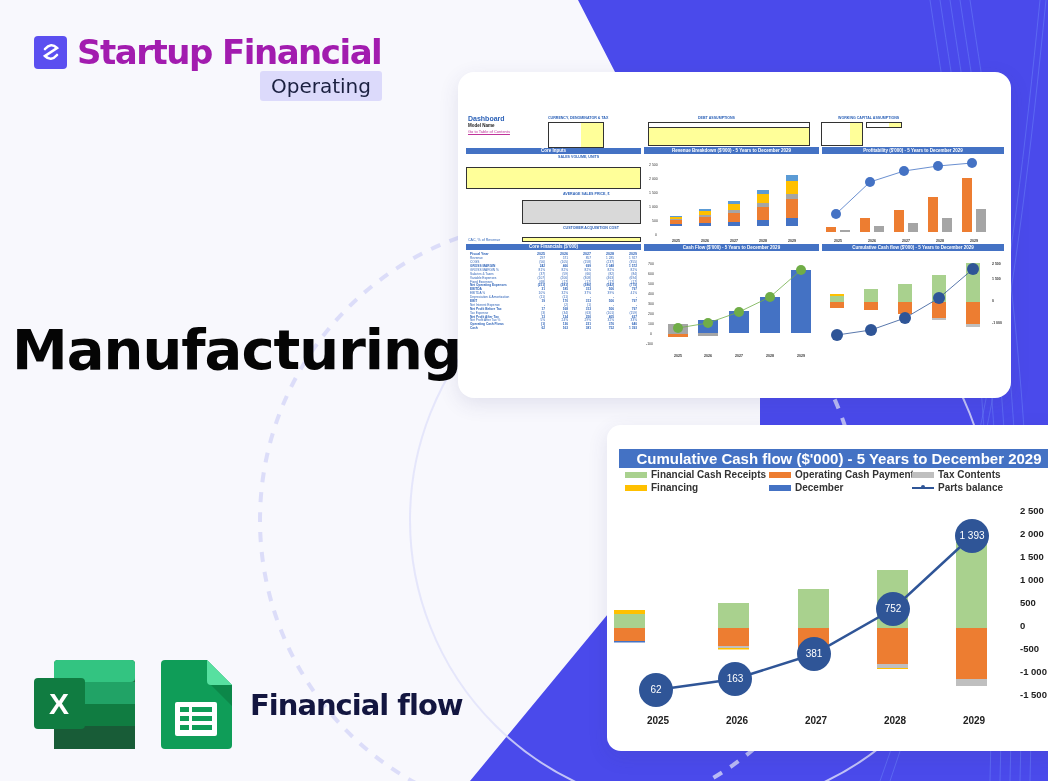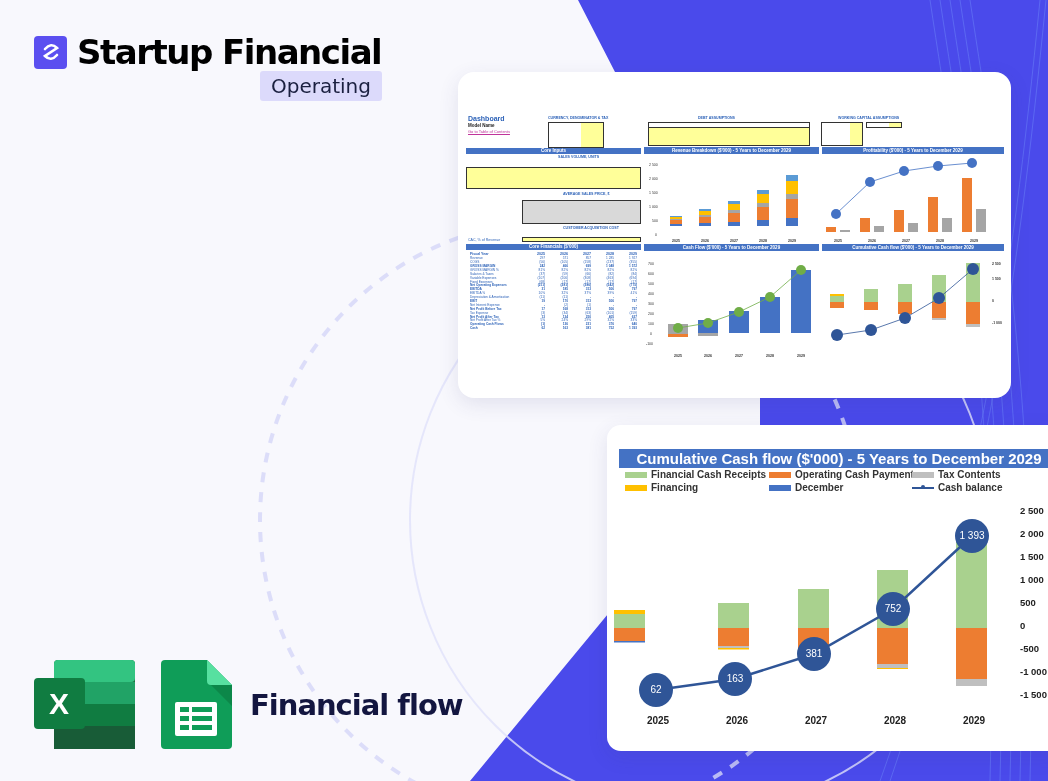--- a/index.html
+++ b/index.html
@@ -1,21 +1,21 @@
 <!DOCTYPE html>
 <html><head>
 <meta charset="utf-8">
 <style>
 *{box-sizing:border-box;margin:0;padding:0}
 html,body{width:1048px;height:781px;overflow:hidden;background:#f8f8fd}
 body{position:relative;font-family:"Liberation Sans",sans-serif}
 .bg-shape{position:absolute;left:0;top:0;width:1048px;height:781px}
 .logo{position:absolute;left:34px;top:32px;display:flex;align-items:center;gap:10px}
 .logo-mark{width:33px;height:33px;border-radius:4px;background:#5b4ff0;display:flex;align-items:center;justify-content:center}
-.logo-text{font-family:"DejaVu Sans",sans-serif;font-weight:bold;font-size:34px;letter-spacing:-1.5px;color:#000000}
+.logo-text{font-family:"DejaVu Sans",sans-serif;font-weight:bold;font-size:34px;letter-spacing:-1.5px;color:#a21caf}
 .logo-sub{position:absolute;left:260px;top:71px;width:122px;height:30px;background:#dcdafb;border-radius:3px;color:#1b2040;font-family:"DejaVu Sans",sans-serif;font-size:20px;text-align:center;line-height:30px}
 .hero{position:absolute;left:12px;top:310px;font-family:"DejaVu Sans",sans-serif;font-weight:bold;font-size:56px;line-height:80px;color:#050505;letter-spacing:-1px}
 .fm-label{position:absolute;left:250px;top:688px;font-family:"DejaVu Sans",sans-serif;font-weight:bold;font-size:29px;letter-spacing:-1px;color:#131640;white-space:nowrap}
 .card1{position:absolute;left:458px;top:72px;width:553px;height:326px;background:#fff;border-radius:16px;box-shadow:0 6px 20px rgba(60,60,120,.12);overflow:hidden}
 .card2{position:absolute;left:607px;top:425px;width:460px;height:326px;background:#fff;border-radius:14px;box-shadow:0 6px 20px rgba(60,60,120,.12);overflow:hidden}
 .tiny{font-size:3.6px;color:#2e63b8;white-space:nowrap}
 .bar-hdr{position:absolute;background:#4472c4;color:#fff;font-weight:bold;text-align:center}
 .cc-title{position:absolute;left:12px;top:24px;width:440px;height:19px;background:#4472c4;color:#fff;font-weight:bold;font-size:15px;text-align:center;line-height:19px;white-space:nowrap}
 .legend{position:absolute;font-size:10px;font-weight:bold;color:#333;display:flex;align-items:center;gap:4px;white-space:nowrap}
 .sw{display:inline-block;width:22px;height:6px}
@@ -50,20 +50,21 @@
   <div class="logo-mark">
     <svg width="22" height="22" viewBox="0 0 22 22">
         <path d="M5 8 Q11 1 17 7 Q11 11 5 15 Q11 21 17 14" stroke="#fff" stroke-width="2.6" fill="none" stroke-linecap="round"></path>
       </svg>
   </div>
   <span class="logo-text">Startup Financial</span>
 </div>
 <div class="logo-sub">Operating</div>
 
 <div class="hero">
+  <div>Manufacturing</div>
 </div>
 
 <svg style="position:absolute;left:34px;top:659px" width="102" height="91" viewBox="0 0 102 91">
   <rect x="20" y="1" width="81" height="89" rx="4" fill="#1d6f42"></rect>
   <rect x="20" y="1" width="81" height="22" rx="4" fill="#33c481"></rect>
   <rect x="61" y="23" width="40" height="22" fill="#21a366"></rect>
   <rect x="20" y="23" width="41" height="22" fill="#21a366"></rect>
   <rect x="20" y="45" width="81" height="22" fill="#107c41"></rect>
   <rect x="20" y="67" width="81" height="23" fill="#185c37"></rect>
   <rect x="0" y="19" width="51" height="51" rx="4" fill="#107c41"></rect>
@@ -443,21 +444,21 @@
       <span>Financing</span>
     </div>
   <div class="legend" style="left:162px;top:57px">
       <span class="sw" style="background:#4472c4"></span>
       <span>December</span>
     </div>
   <div class="legend" style="left:305px;top:57px">
       <span style="display:inline-block;width:22px;height:2px;background:#2f5597;position:relative">
         <span style="position:absolute;left:9px;top:-1.5px;width:4px;height:4px;border-radius:2px;background:#2f5597"></span>
       </span>
-      <span>Cash balance</span>
+      <span>Parts balance</span>
     </div>
 
   <svg style="position:absolute;left:0;top:75px" width="410" height="210" viewBox="0 0 410 210">
 
     <rect x="7" y="110" width="31" height="4" fill="#ffc000"></rect>
     <rect x="7" y="114" width="31" height="14" fill="#a9d18e"></rect>
     <rect x="7" y="128" width="31" height="13" fill="#ed7d31"></rect>
     <rect x="7" y="141" width="31" height="1.5" fill="#4472c4"></rect>
 
     <rect x="111" y="103" width="31" height="25" fill="#a9d18e"></rect>

